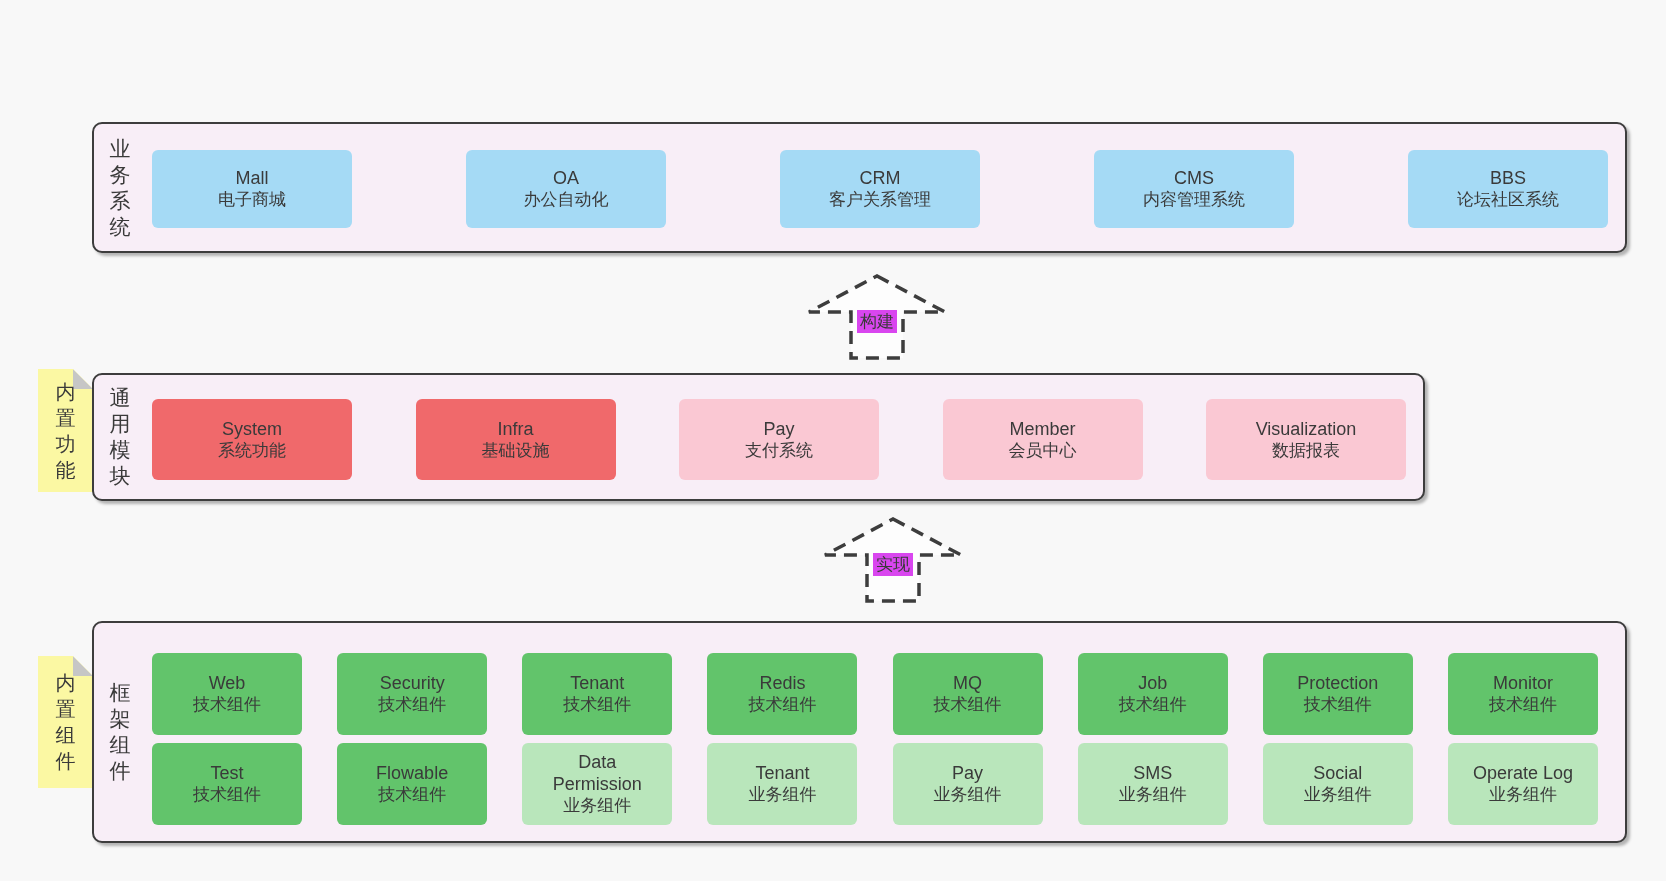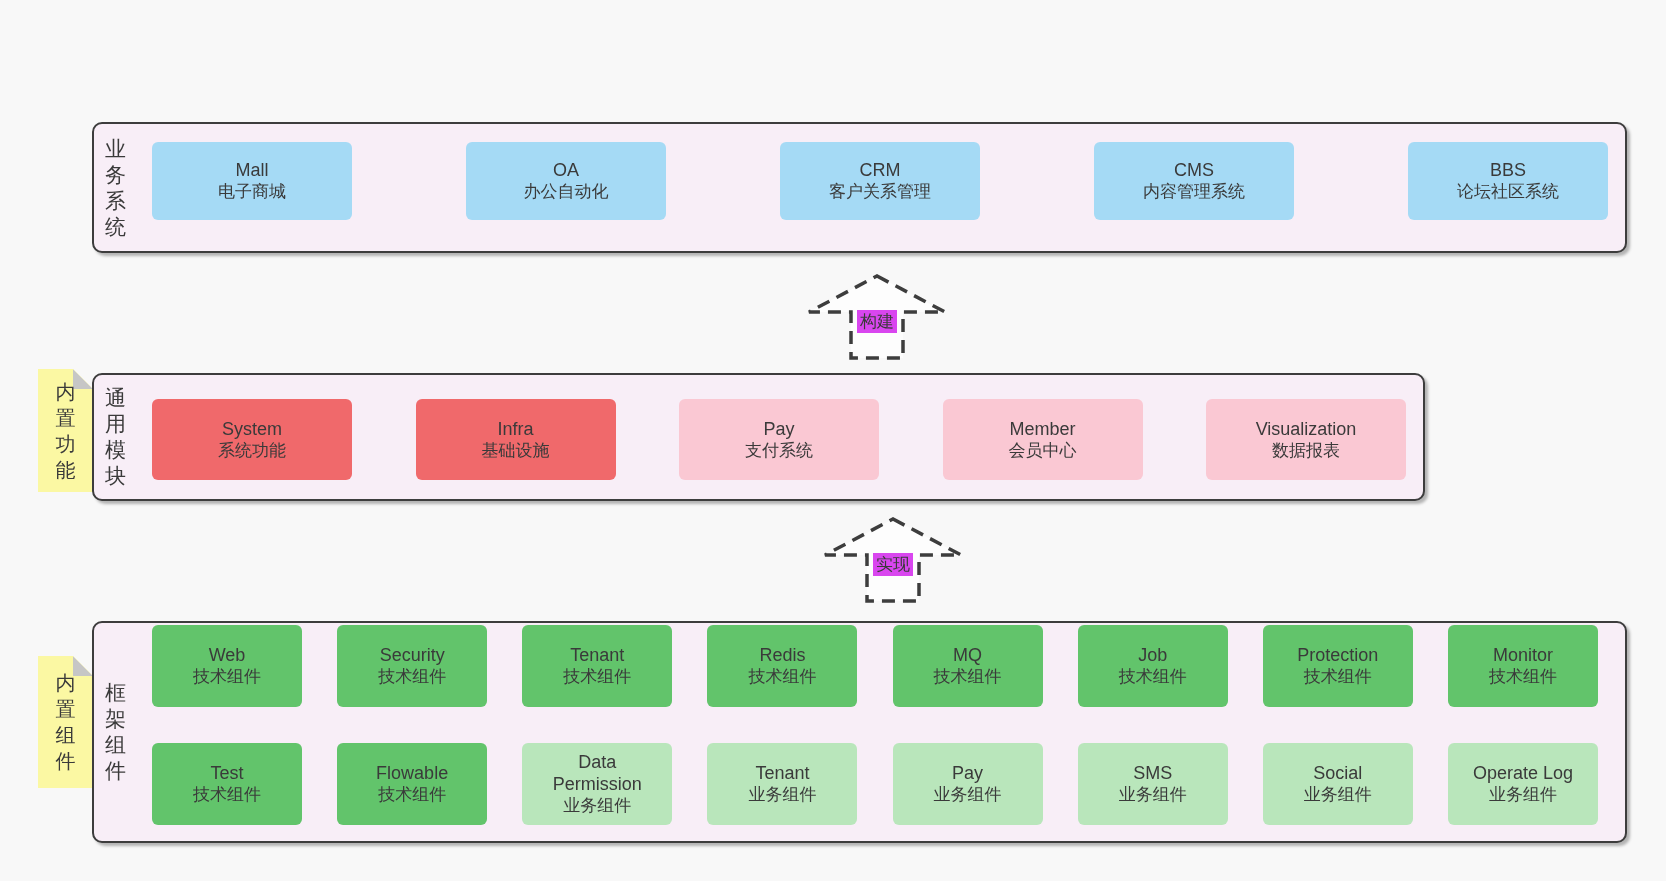--- a/index.html
+++ b/index.html
@@ -13,21 +13,21 @@
     position:relative; overflow:hidden; background:var(--page-bg);
     font-family:"Liberation Sans","DejaVu Sans",sans-serif; color:var(--text);
   }
   .panel{
     position:absolute; background:var(--panel-bg);
     border:2px solid var(--panel-border); border-radius:10px;
     box-shadow:3px 3px 3px rgba(0,0,0,.28); z-index:2;
   }
   .v-label{
     position:absolute; left:11px; top:50%; transform:translateY(-50%);
-    width:30px; font-size:21px; line-height:1.24; text-align:left;
+    width:30px; font-size:21px; line-height:1.24; text-align:center;
     word-break:break-all; color:var(--text);
   }
   .boxes{position:absolute; display:flex; justify-content:space-between;}
   .box{
     border-radius:6px; display:flex; flex-direction:column;
     align-items:center; justify-content:center; text-align:center;
   }
   .box-title{font-size:18px; line-height:22px;}
   .box-sub{font-size:17px; line-height:22px;}
   .blue{background:var(--blue);} .red{background:var(--red);}
@@ -56,21 +56,21 @@
   .arrow-label{
     position:absolute; left:50%; top:36px; transform:translateX(-50%);
     background:#d946ef; font-size:17px; padding:0 3px; white-space:nowrap;
   }
 </style>
 </head>
 <body>
 
 <section class="panel biz" style="left:92px; top:122px; width:1535px; height:131px;">
   <div class="v-label">业务系统</div>
-  <div class="boxes" style="left:58px; right:17px; top:18px;">
+  <div class="boxes" style="left:58px; right:17px; top:26px;">
     <div class="box blue">
       <div class="box-title">Mall</div>
       <div class="box-sub">电子商城</div>
     </div>
     <div class="box blue">
       <div class="box-title">OA</div>
       <div class="box-sub">办公自动化</div>
     </div>
     <div class="box blue">
       <div class="box-title">CRM</div>
@@ -131,21 +131,21 @@
   <div class="arrow-label">实现</div>
 </div>
 
 <div class="sticky" style="left:38px; top:656px; height:132px;text-decoration:underline;">
   <div class="sticky-fold"></div>
   <div class="sticky-label">内置组件</div>
 </div>
 <section class="panel fw" style="left:92px; top:621px; width:1535px; height:222px;">
   <div class="v-label">框架组件</div>
 
-  <div class="boxes" style="left:58px; right:27px; top:2px;">
+  <div class="boxes" style="left:58px; right:27px; top:30px;">
     <div class="box green">
       <div class="box-title">Web</div>
       <div class="box-sub">技术组件</div>
     </div>
     <div class="box green">
       <div class="box-title">Security</div>
       <div class="box-sub">技术组件</div>
     </div>
     <div class="box green">
       <div class="box-title">Tenant</div>

